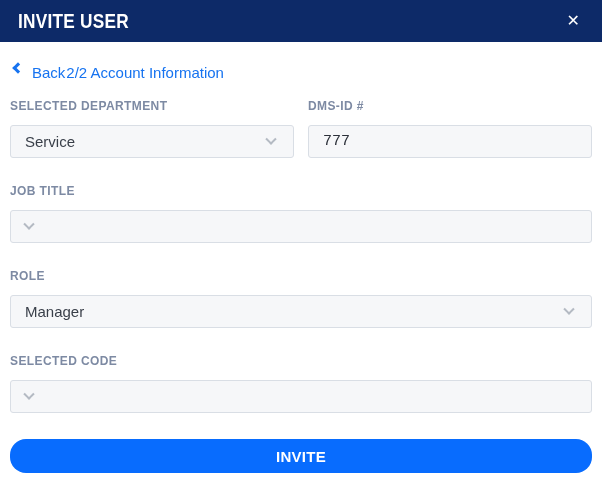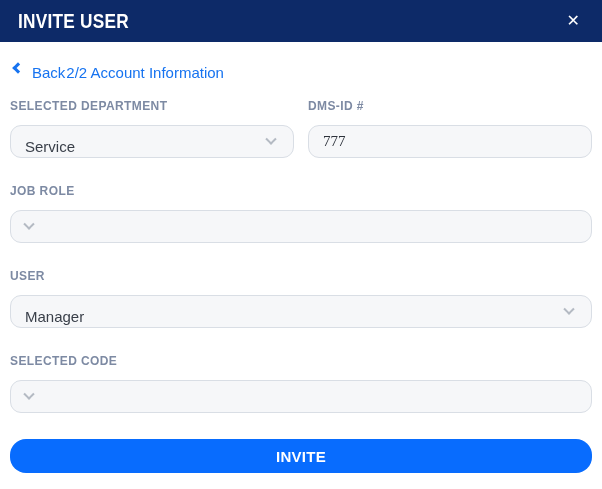--- a/index.html
+++ b/index.html
@@ -76,37 +76,38 @@
     letter-spacing: 0.4px;
     color: var(--label-gray, #7d8aa3);
     line-height: 14px;
     margin-bottom: 12px;
   }
   .field {
     height: 33px;
     width: 100%;
     background: var(--field-bg, #f6f7f9);
     border: 1px solid var(--field-border, #d9dee5);
-    border-radius: 11px;
+    border-radius: 3px;
     display: flex;
+    align-items: center;
     padding: 12px 14px;
     font-size: 15px;
     color: var(--field-text, #393f49);
   }
   .select-field { justify-content: space-between; cursor: pointer; }
   .chev-down {
     display: inline-block;
     width: 8px; height: 8px;
     border: solid var(--chevron-gray, #b4bac3);
     border-width: 0 2px 2px 0;
     transform: rotate(45deg) translate(-2px, -2px);
     margin-right: 4px;
   }
   input.field {
-    font-family: Liberation Serif, serif;
+    font-family: Liberation Mono, monospace;
     outline: none;
     color: #2c313a;
   }
 
   
   .invite-btn {
     display: block;
     width: 582px;
     height: 34px;
     margin: 2px auto 0 auto;
@@ -147,28 +148,28 @@
           <span class="chev-down"></span>
         </div>
       </div>
       <div class="group">
         <label>DMS-ID #</label>
         <input class="field" type="text" value="777" style="">
       </div>
     </div>
 
     <div class="group">
-      <label>JOB ROLE</label>
+      <label>JOB TITLE</label>
       <div class="field select-field">
         <span class="chev-down"></span>
       </div>
     </div>
 
     <div class="group">
-      <label>USER</label>
+      <label>ROLE</label>
       <div class="field select-field">
         <span>Manager</span>
         <span class="chev-down"></span>
       </div>
     </div>
 
     <div class="group">
       <label>SELECTED CODE</label>
       <div class="field select-field">
         <span class="chev-down"></span>

